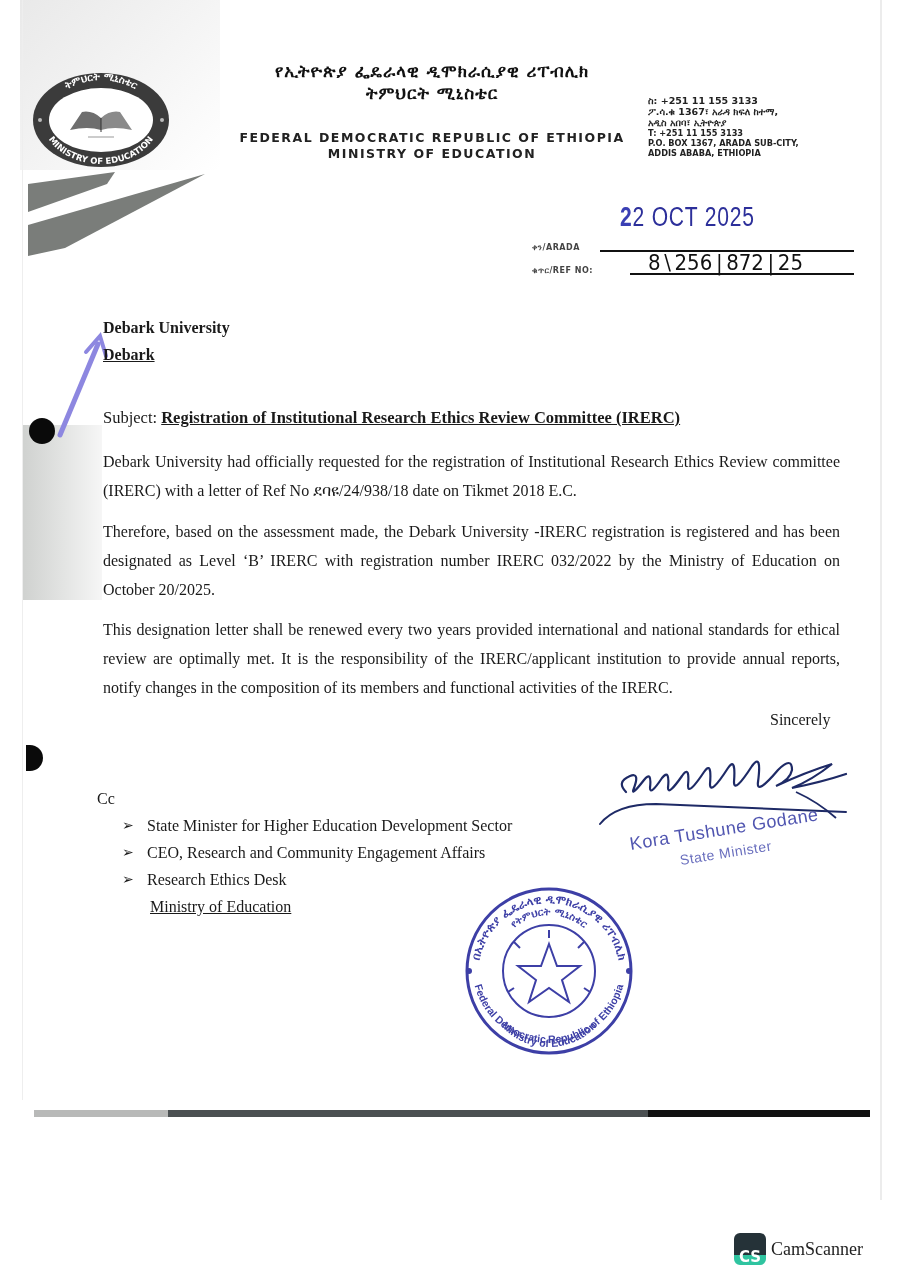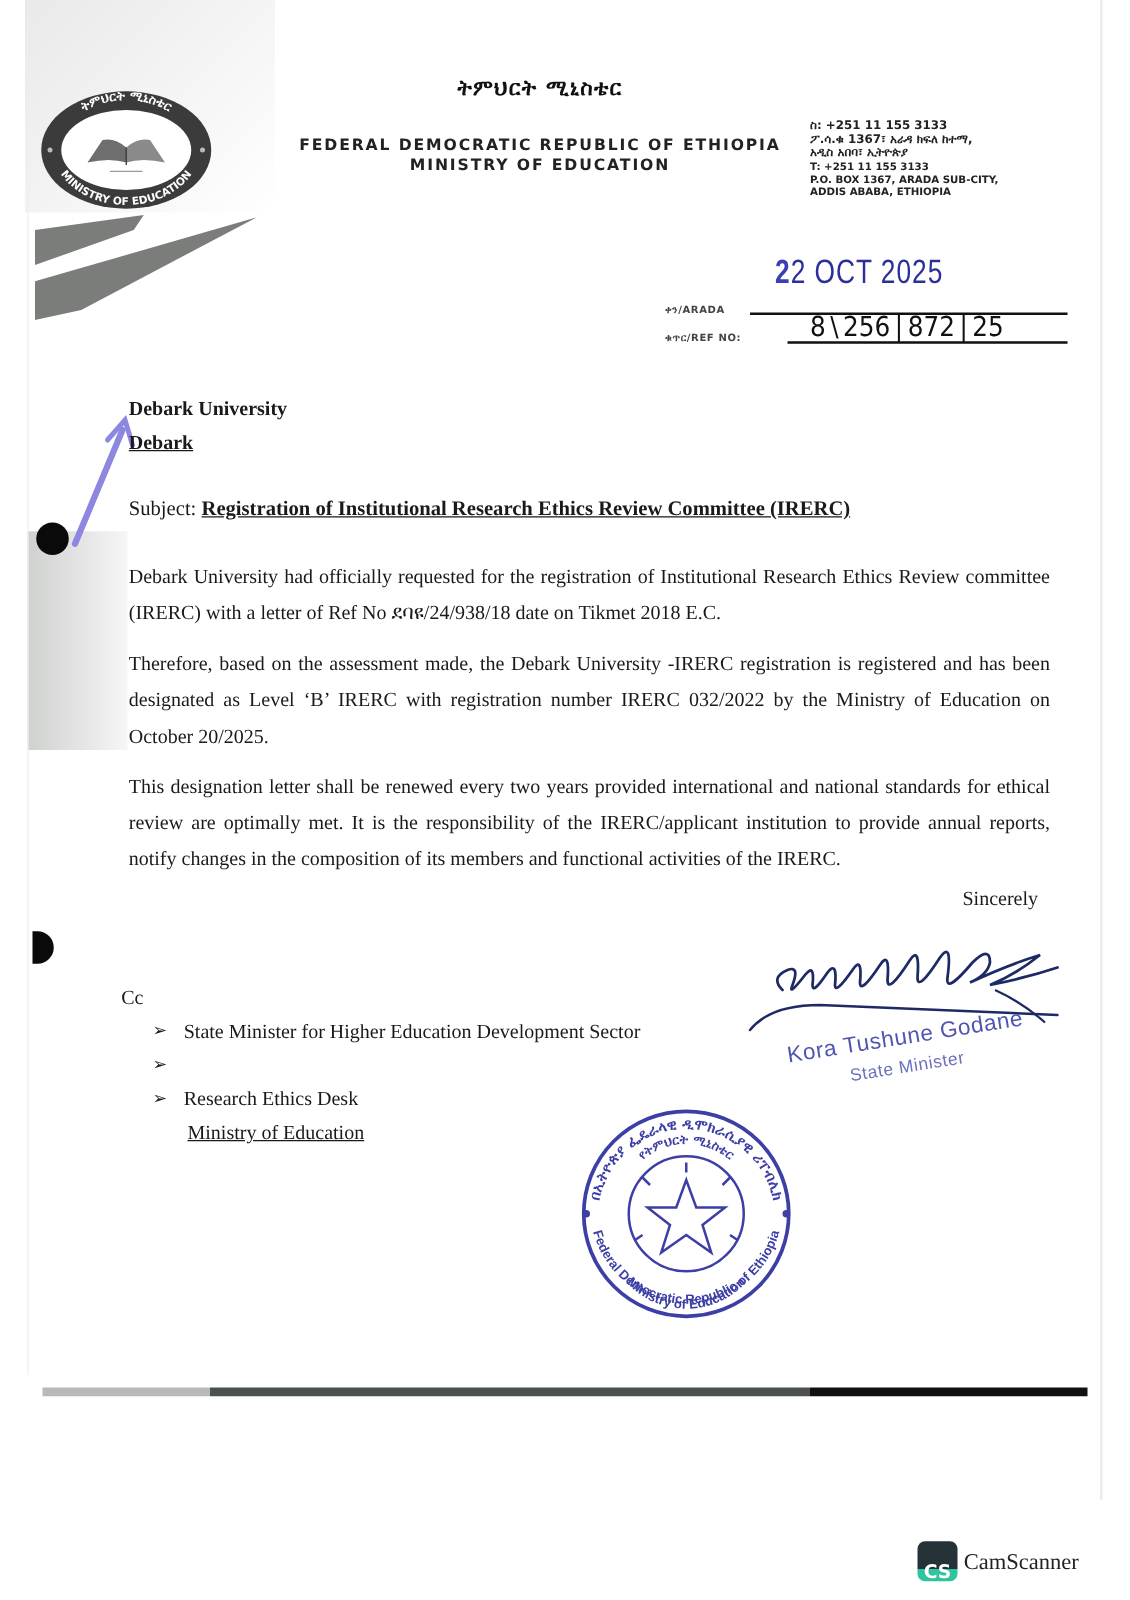--- a/index.html
+++ b/index.html
@@ -53,21 +53,21 @@
   .ref-line { left:630px; top:273px; width:224px; }
   .ref-hand { position:absolute; left:648px; top:250px; font-family:"DejaVu Sans", sans-serif; font-size:22px; color:#111;
     transform:scaleX(0.9); transform-origin:left center; white-space:nowrap; }
   .ref-hand .seg { margin-right:4px; }
   .ref-hand .bar { display:inline-block; font-weight:normal; margin-right:4px; }
 
   
   .addr1 { position:absolute; left:103px; top:319px; font-size:16px; font-weight:bold; }
   .addr2 { position:absolute; left:103px; top:346px; font-size:16px; font-weight:bold; text-decoration:underline; }
   .arrow { position:absolute; left:54px; top:330px; width:60px; height:110px; }
-  .subject { position:absolute; left:103px; top:397px; font-size:16.5px; white-space:nowrap; }
+  .subject { position:absolute; left:103px; top:408px; font-size:16.5px; white-space:nowrap; }
   .subject .subj-text { font-weight:bold; text-decoration:underline; }
 
   
   .para { position:absolute; left:103px; width:737px; font-size:16px; line-height:29px; text-align:justify; text-align-last:left; }
   .p1 { top:447px; }
   .p2 { top:517px; }
   .p3 { top:615px; }
   .sincerely { position:absolute; left:770px; top:711px; font-size:16px; }
 
   
@@ -133,20 +133,21 @@
   <circle cx="10" cy="50" r="2" fill="#bbb"></circle>
   <circle cx="132" cy="50" r="2" fill="#bbb"></circle>
 </svg>
 
 <svg class="stripes" viewBox="0 0 190 90">
   <polygon points="3,14 90,2 82,14 3,42" fill="#7a7d7a"></polygon>
   <polygon points="3,55 180,4 40,78 3,86" fill="#7a7d7a"></polygon>
 </svg>
 
 <div class="hdr-center">
+  <div class="am-line1">የኢትዮጵያ ፌዴራላዊ ዲሞክራሲያዊ ሪፐብሊክ</div>
   <div class="am-line2">ትምህርት ሚኒስቴር</div>
   <div class="en-line1">FEDERAL DEMOCRATIC REPUBLIC OF ETHIOPIA</div>
   <div class="en-line2">MINISTRY OF EDUCATION</div>
 </div>
 
 <div class="contact">
   <div class="c-line big">ስ: +251 11 155 3133</div>
   <div class="c-line big">ፖ.ሳ.ቁ 1367፣ አራዳ ክፍለ ከተማ,</div>
   <div class="c-line big">አዲስ አበባ፣ ኢትዮጵያ</div>
   <div class="c-line">T: +251 11 155 3133</div>
@@ -182,20 +183,21 @@
 <div class="sincerely">Sincerely</div>
 
 <div class="cc">Cc</div>
 <div class="cc-list">
   <div class="cc-item">
     <span class="bullet">➢</span>
     <span>State Minister  for Higher Education Development  Sector</span>
   </div>
   <div class="cc-item">
     <span class="bullet">➢</span>
+    <span>CEO, Research and  Community Engagement Affairs</span>
   </div>
   <div class="cc-item">
     <span class="bullet">➢</span>
     <span>Research Ethics Desk</span>
   </div>
   <div class="cc-sub">Ministry of Education</div>
 </div>
 
 <svg class="signature" viewBox="0 0 262 80">
   <path d="M 30 40 Q 20 30 34 24 Q 44 20 38 36 Q 34 46 48 28 Q 56 18 54 36 Q 54 44 66 26 Q 74 16 72 36 Q 72 44 86 24 Q 94 12 92 34 Q 92 44 108 20 Q 116 8 114 32 Q 114 44 132 16 Q 140 4 138 30 Q 138 42 156 14 Q 166 0 162 30 Q 160 44 182 18 Q 196 4 196 18 Q 194 28 180 34 Q 210 20 236 12 Q 216 28 196 36 Q 226 30 250 22" fill="none" stroke="#1e2a66" stroke-width="2.2" stroke-linecap="round"></path>

